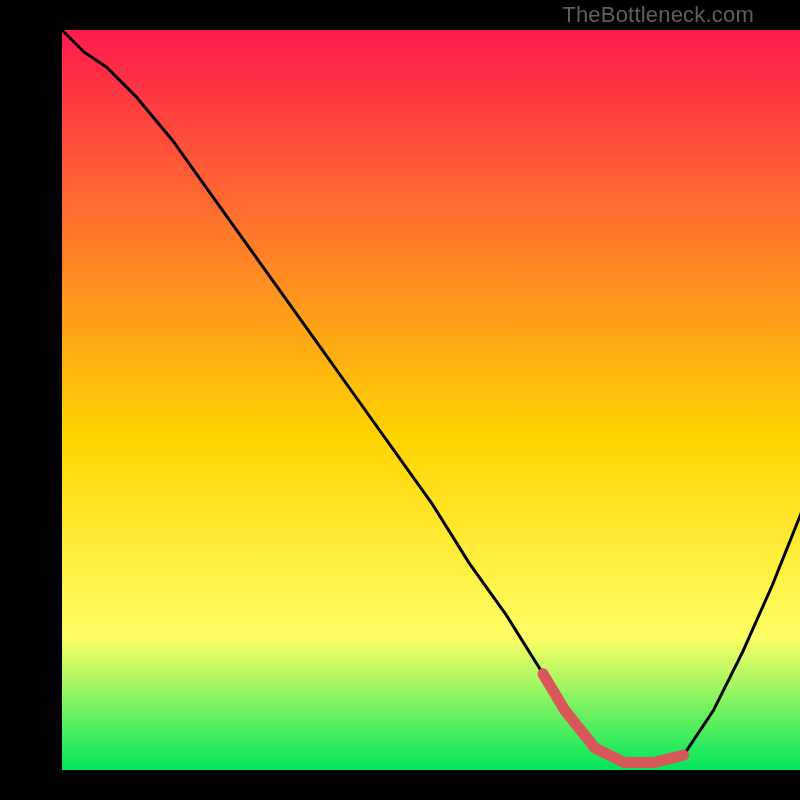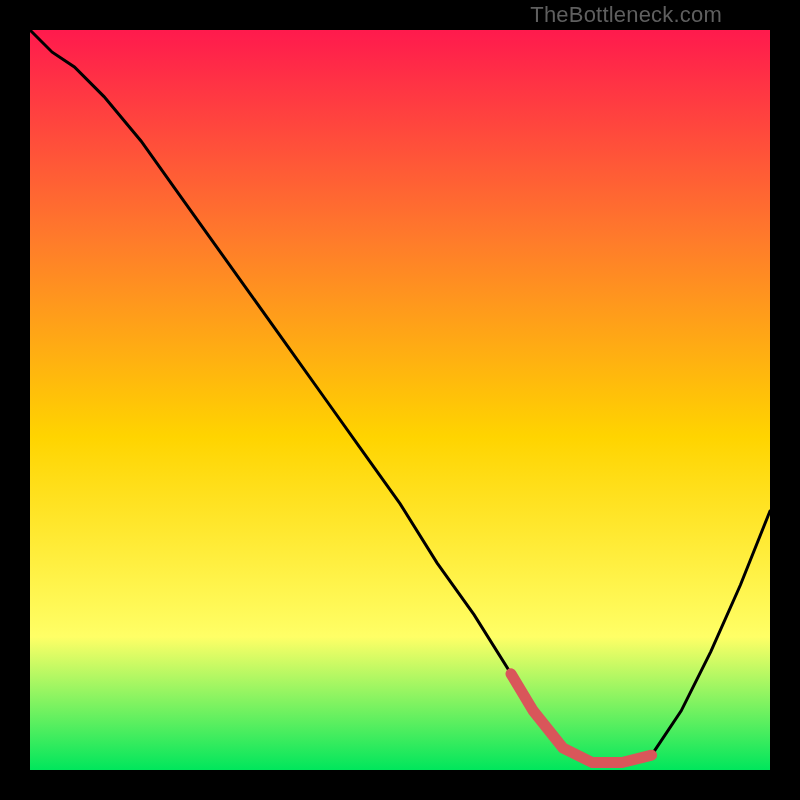--- a/index.html
+++ b/index.html
@@ -9,20 +9,21 @@
     height: 800px;
     background: #000;
     overflow: hidden;
     font-family: Arial, Helvetica, sans-serif;
   }
   .frame {
     position: relative;
     width: 732px;
     height: 800px;
     background: #000;
+    margin-left: 32px;
   }
   .watermark {
     position: absolute;
     top: 2px;
     right: 10px;
     color: #5f5f5f;
     font-size: 22px;
     font-weight: 500;
     letter-spacing: 0.2px;
     z-index: 4;

